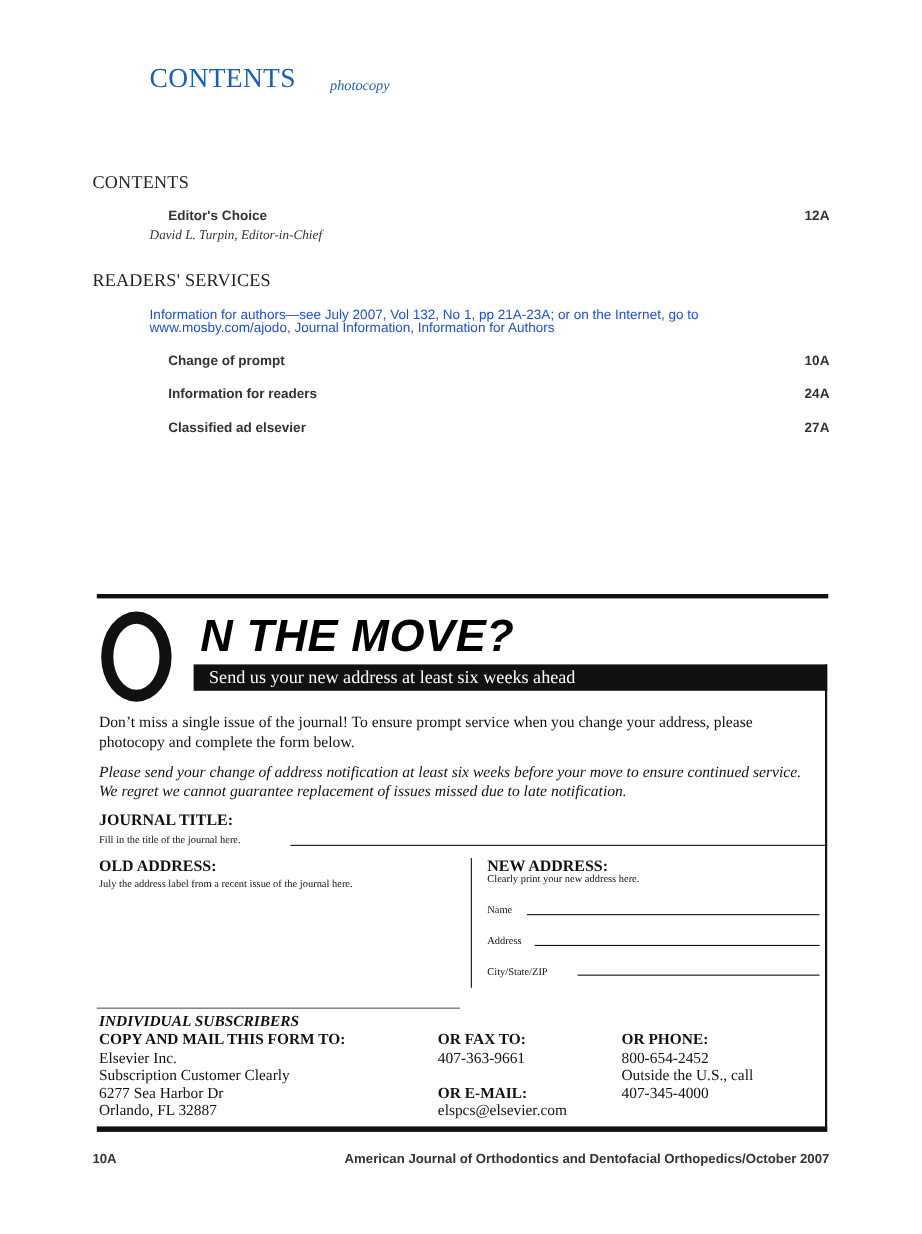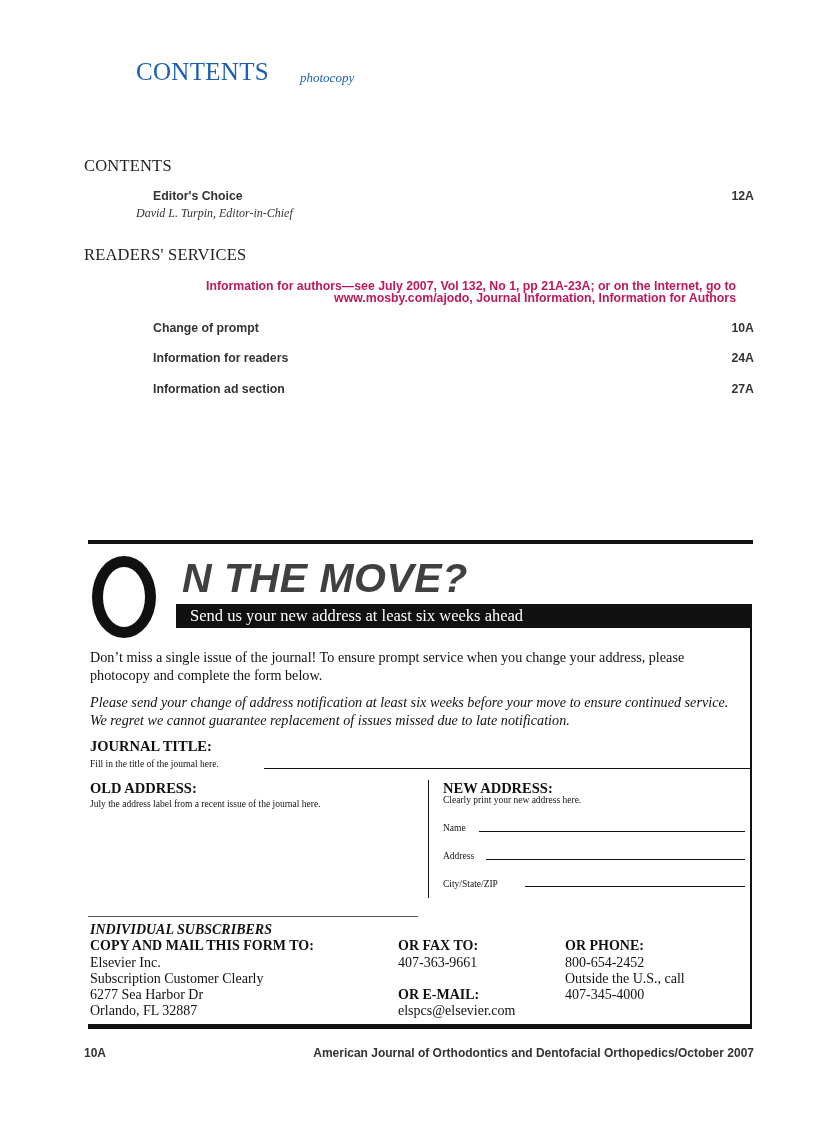--- a/index.html
+++ b/index.html
@@ -9,26 +9,26 @@
   .abs { position: absolute; }
 
   
   .hdr-title { left: 136px; top: 58px; font-size: 25px; color: #1a5fb4; letter-spacing: 0.3px; }
   .hdr-cont { left: 300px; top: 70px; font-size: 13px; font-style: italic; color: #1a5fb4; }
 
   .sec-head { left: 84px; font-size: 16.5px; color: #222; letter-spacing: 0.2px; }
   .entry { left: 153px; font-size: 12.3px; font-weight: bold; color: #333; }
   .entry-sub { left: 136px; font-size: 12px; font-style: italic; color: #333; }
   .pg { right: 84px; font-size: 12.3px; font-weight: bold; color: #333; text-align: right; }
-  .info { left: 136px; width: 600px; font-size: 12.3px; font-weight: bold; color: #be185d; line-height: 12px; text-align: right; }
+  .info { left: 136px; width: 600px; font-size: 12.3px; font-weight: normal; color: #1d4ed8; line-height: 12px; }
 
   
   .rule-top { left: 88px; top: 540px; width: 665px; height: 4px; background: #111; }
   .bigO { left: 92px; top: 556px; width: 42px; height: 60px; border: 11px solid #111; border-radius: 50%; box-sizing: content-box; }
-  .move-title { left: 182px; top: 556px; font-size: 41px; font-weight: bold; font-style: italic; color: #404040; letter-spacing: 0.5px; line-height: 44px; }
+  .move-title { left: 182px; top: 556px; font-size: 41px; font-weight: bold; font-style: italic; color: #000000; letter-spacing: 0.5px; line-height: 44px; }
   .banner { left: 176px; top: 604px; width: 576px; height: 24px; background: #111; }
   .banner-text { left: 190px; top: 606px; font-size: 16.5px; color: #fff; }
   .box-right { left: 750px; top: 604px; width: 2px; height: 424px; background: #111; }
   .rule-bottom { left: 88px; top: 1024px; width: 664px; height: 5px; background: #111; }
 
   .p1 { left: 90px; top: 648px; width: 650px; font-size: 14.2px; line-height: 18px; color: #111; }
   .p2 { left: 90px; top: 693px; width: 655px; font-size: 14.2px; line-height: 18px; font-style: italic; color: #111; }
   .lbl-bold { font-size: 14.5px; font-weight: bold; color: #111; }
   .lbl-small { font-size: 9.5px; color: #111; }
   .line { height: 1px; background: #111; }
@@ -57,21 +57,21 @@
   <div>Information for authors—see July 2007, Vol 132, No 1, pp 21A-23A; or on the Internet, go to</div>
   <div>www.mosby.com/ajodo, Journal Information, Information for Authors</div>
 </div>
 
 <div class="abs sans entry" style="top:321px">Change of prompt</div>
 <div class="abs sans pg" style="top:321px">10A</div>
 
 <div class="abs sans entry" style="top:351px">Information for readers</div>
 <div class="abs sans pg" style="top:351px">24A</div>
 
-<div class="abs sans entry" style="top:382px">Information ad section</div>
+<div class="abs sans entry" style="top:382px">Classified ad elsevier</div>
 <div class="abs sans pg" style="top:382px">27A</div>
 
 <div class="abs rule-top"></div>
 <div class="abs bigO"></div>
 <div class="abs sans move-title">N THE MOVE?</div>
 <div class="abs banner"></div>
 <div class="abs serif banner-text">Send us your new address at least six weeks ahead</div>
 <div class="abs box-right"></div>
 
 <div class="abs serif p1">Don’t miss a single issue of the journal!  To ensure prompt service when you change your address, please photocopy and complete the form below.</div>

